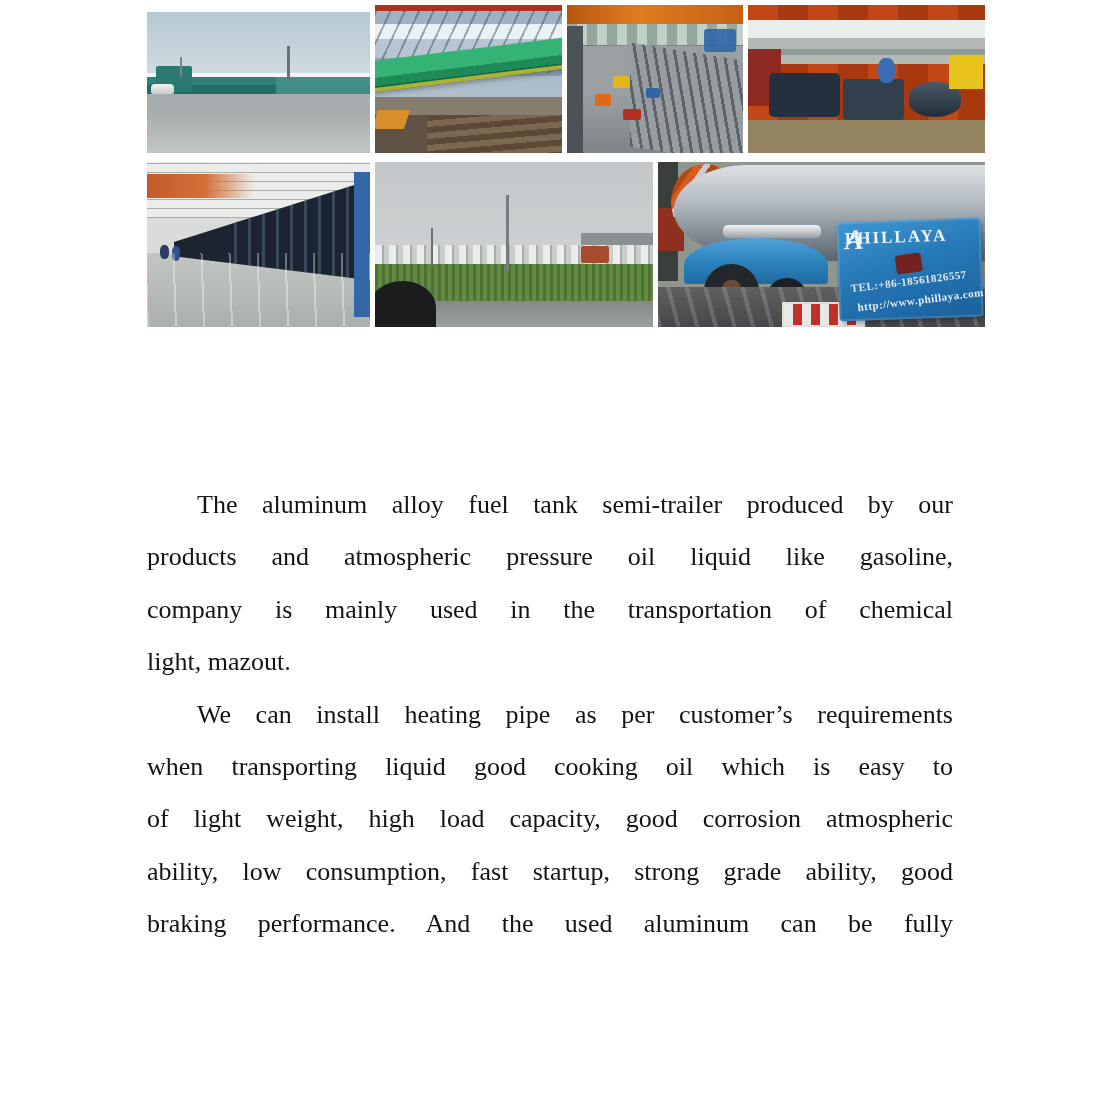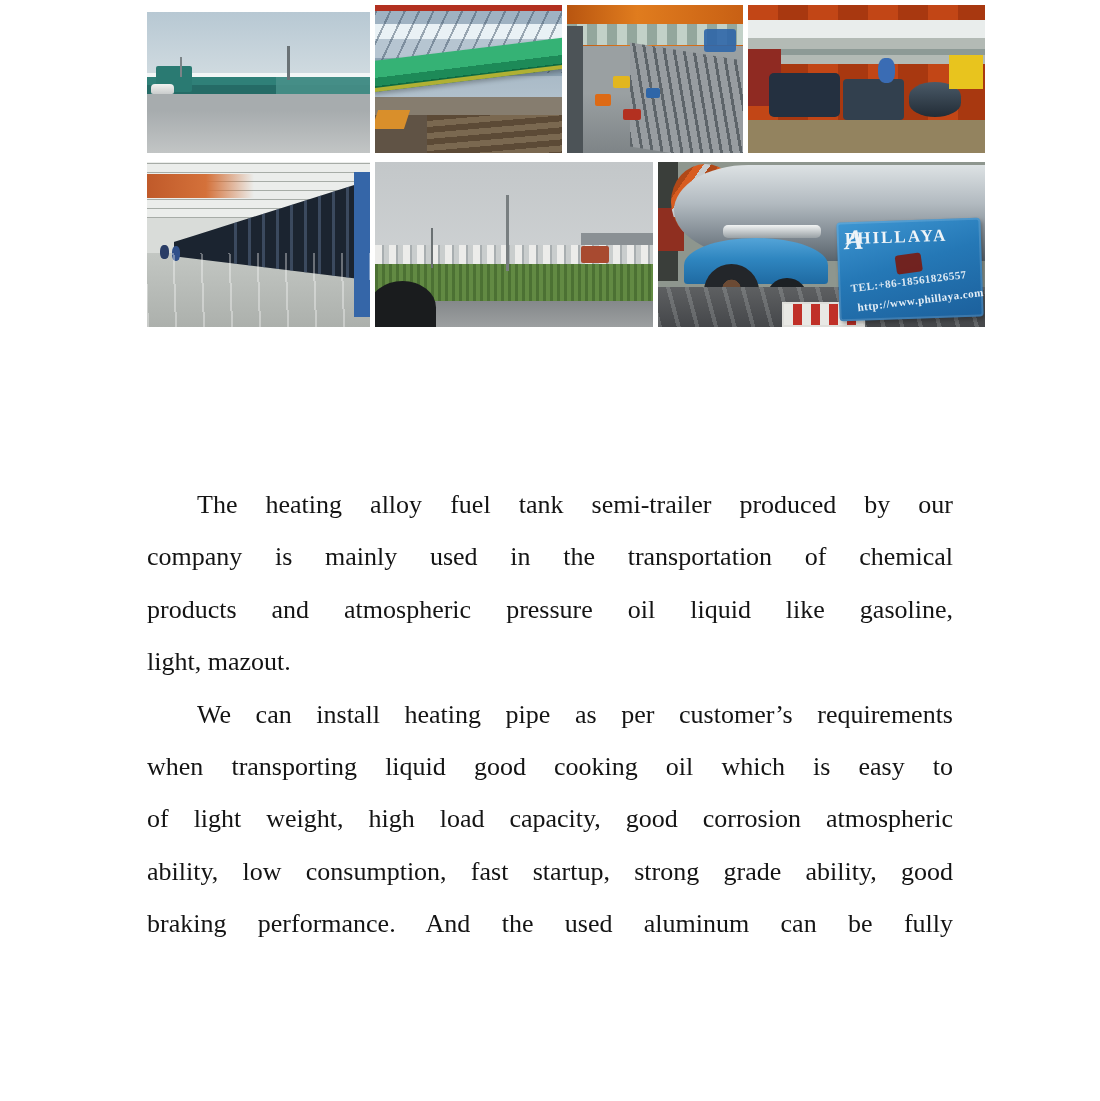--- a/index.html
+++ b/index.html
@@ -230,23 +230,23 @@
         <div class="brand-emblem"></div>
         <div class="brand-tel">TEL:+86-18561826557</div>
         <div class="brand-url">http://www.phillaya.com</div>
       </div>
     </div>
 
   </div>
 
 
   <div class="bodytext">
-    <div class="line indent">The heating alloy fuel tank semi-trailer produced by our</div>
+    <div class="line indent">The aluminum alloy fuel tank semi-trailer produced by our</div>
+    <div class="line">products and atmospheric pressure oil liquid like gasoline,</div>
     <div class="line">company is mainly used in the transportation of chemical</div>
-    <div class="line">products and atmospheric pressure oil liquid like gasoline,</div>
     <div class="line pend">light, mazout.</div>
     <div class="line indent">We can install heating pipe as per customer’s requirements</div>
     <div class="line">when transporting liquid good cooking oil which is easy to</div>
     <div class="line">of light weight, high load capacity, good corrosion atmospheric</div>
     <div class="line">ability, low consumption, fast startup, strong grade ability, good</div>
     <div class="line">braking performance. And the used aluminum can be fully</div>
   </div>
 
 </div>
 

